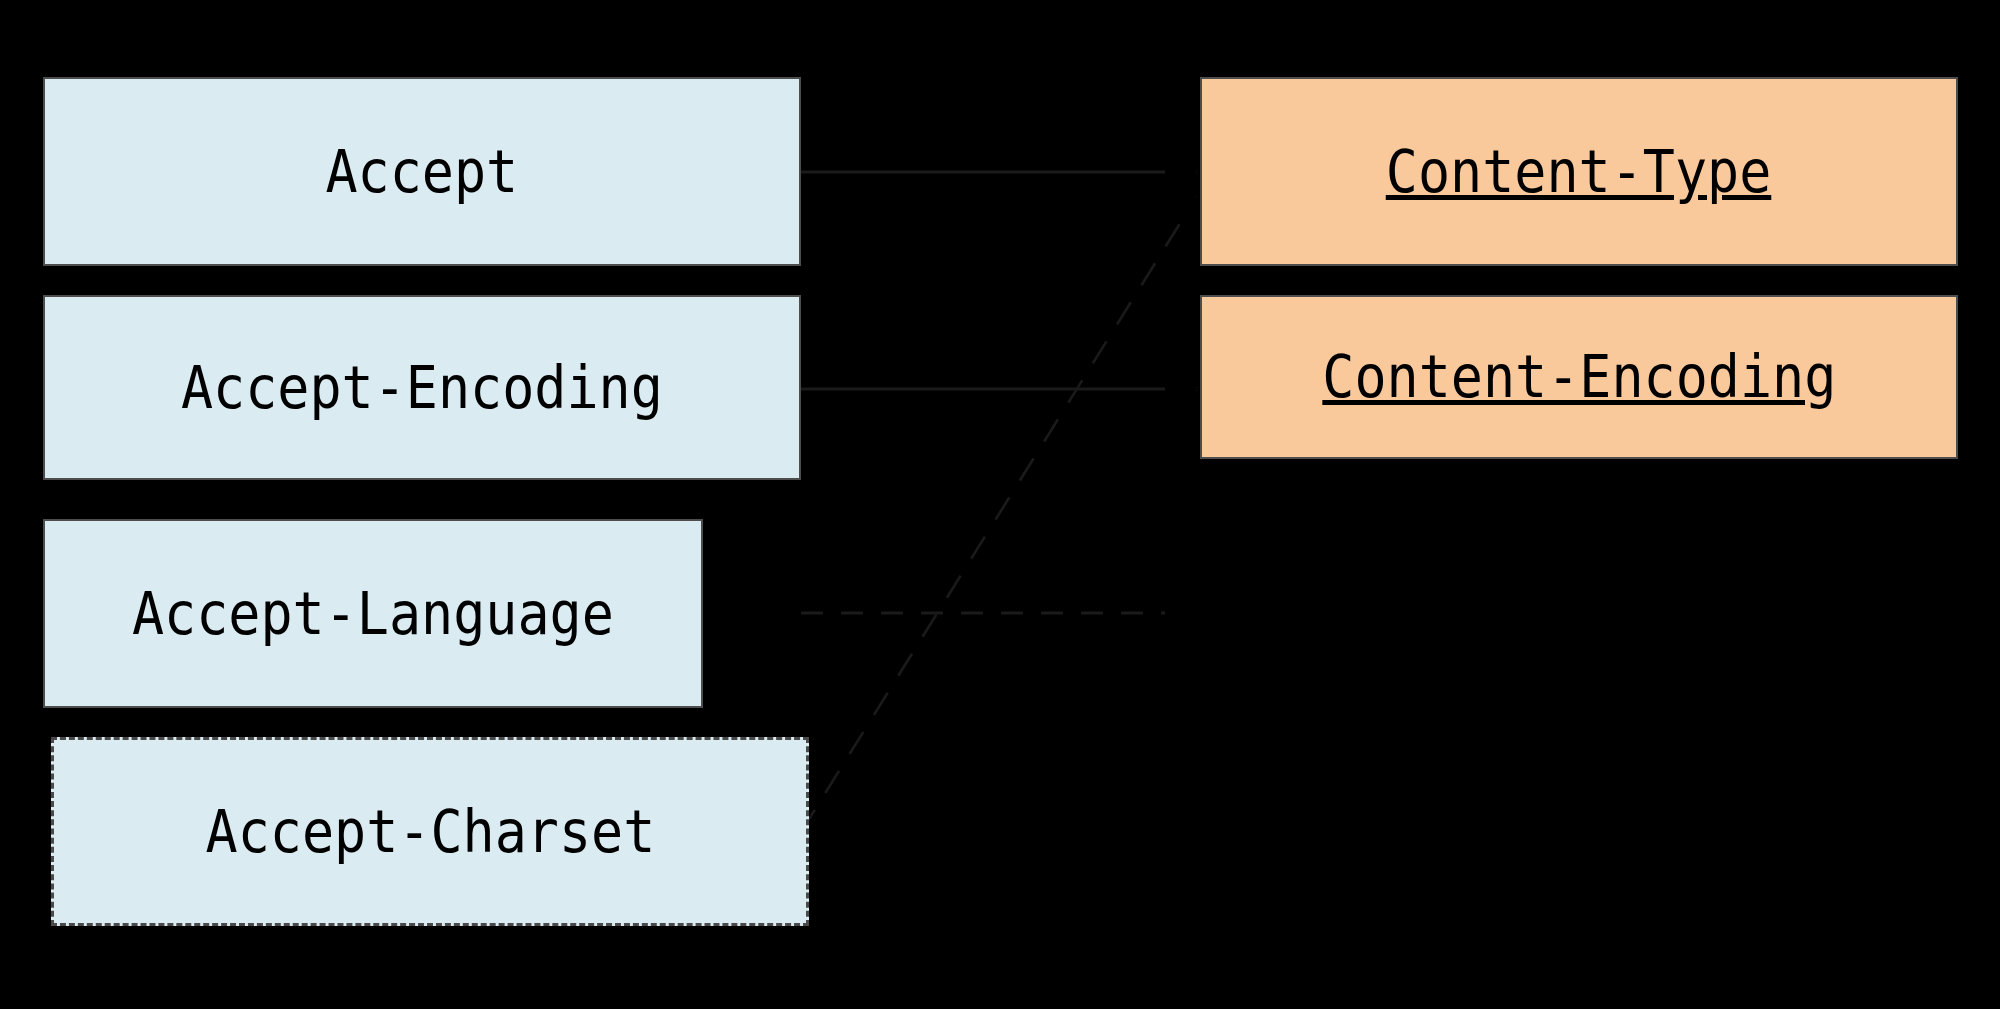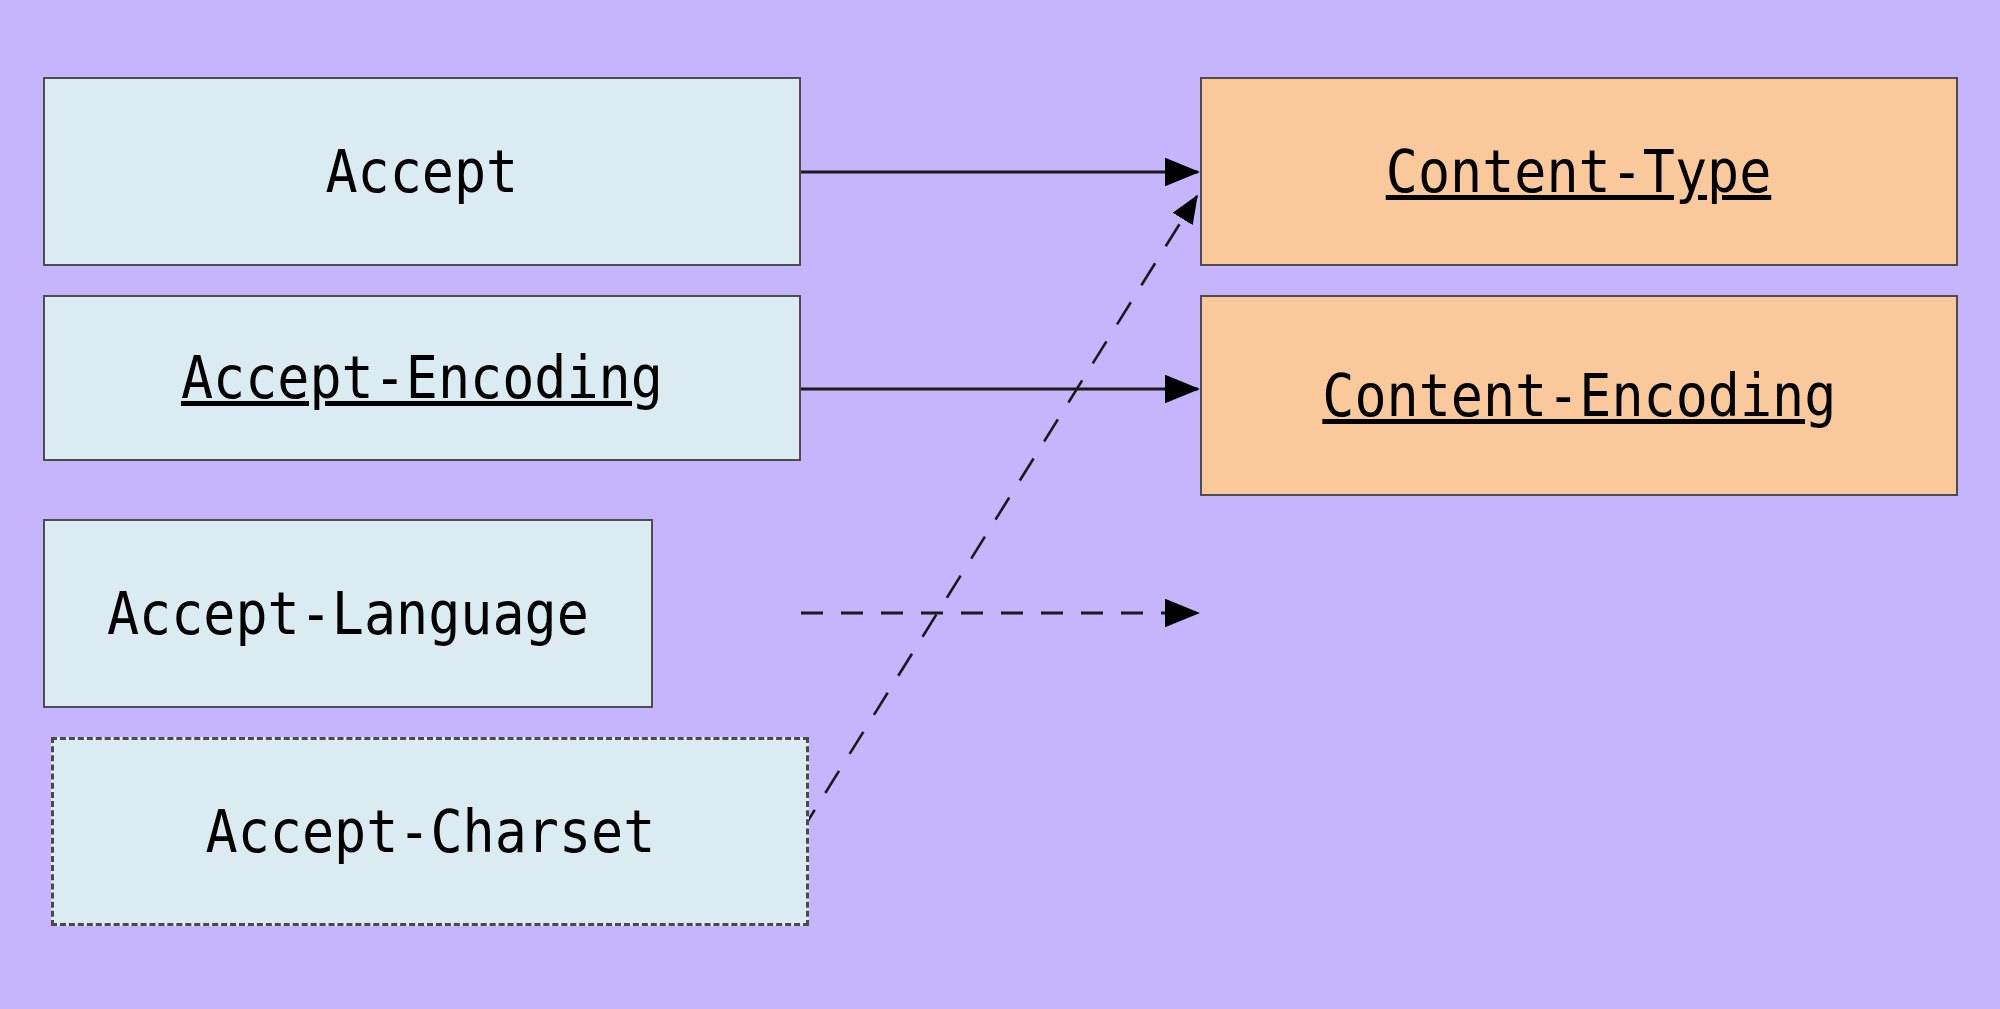--- a/index.html
+++ b/index.html
@@ -11,21 +11,21 @@
     width: 2000px;
     height: 1009px;
     background: #f1eff4;
     font-family: "DejaVu Sans Mono", "Liberation Mono", monospace;
     overflow: hidden;
   }
   #diagram {
     position: relative;
     width: 2000px;
     height: 1009px;
-    background: #c4b5fd;
+    background: #000000;
   }
   .edge-layer {
     position: absolute;
     left: 0;
     top: 0;
     width: 2000px;
     height: 1009px;
     pointer-events: none;
   }
   .node {
@@ -86,34 +86,34 @@
 
     <g>
       <path fill="none" stroke="#1a1a1a" stroke-width="2.6" stroke-dasharray="26 20" marker-end="url(#arrowhead)" d="M 801 832 L 1197 196"></path>
     </g>
   </svg>
 
   <div class="node request solid-border" style="left:43px; top:77px; width:758px; height:189px;">
     <span class="node-label">Accept</span>
   </div>
 
-  <div class="node request solid-border" style="left:43px; top:295px; width:758px; height:166px;text-decoration:underline;">
+  <div class="node request solid-border" style="left:43px; top:295px; width:758px; height:185px;">
     <span class="node-label">Accept-Encoding</span>
   </div>
 
-  <div class="node request solid-border" style="left:43px; top:519px; width:610px; height:189px;">
+  <div class="node request solid-border" style="left:43px; top:519px; width:660px; height:189px;">
     <span class="node-label">Accept-Language</span>
   </div>
 
   <div class="node request dashed-border" style="left:43px; top:737px; width:758px; height:189px;margin-left:8px;">
     <span class="node-label">Accept-Charset</span>
   </div>
 
   <div class="node response solid-border" style="left:1200px; top:77px; width:758px; height:189px;">
     <span class="node-label">Content-Type</span>
   </div>
 
-  <div class="node response solid-border" style="left:1200px; top:295px; width:758px; height:201px;">
+  <div class="node response solid-border" style="left:1200px; top:295px; width:758px; height:164px;">
     <span class="node-label">Content-Encoding</span>
   </div>
 
 
 </div>
 
 </body></html>

